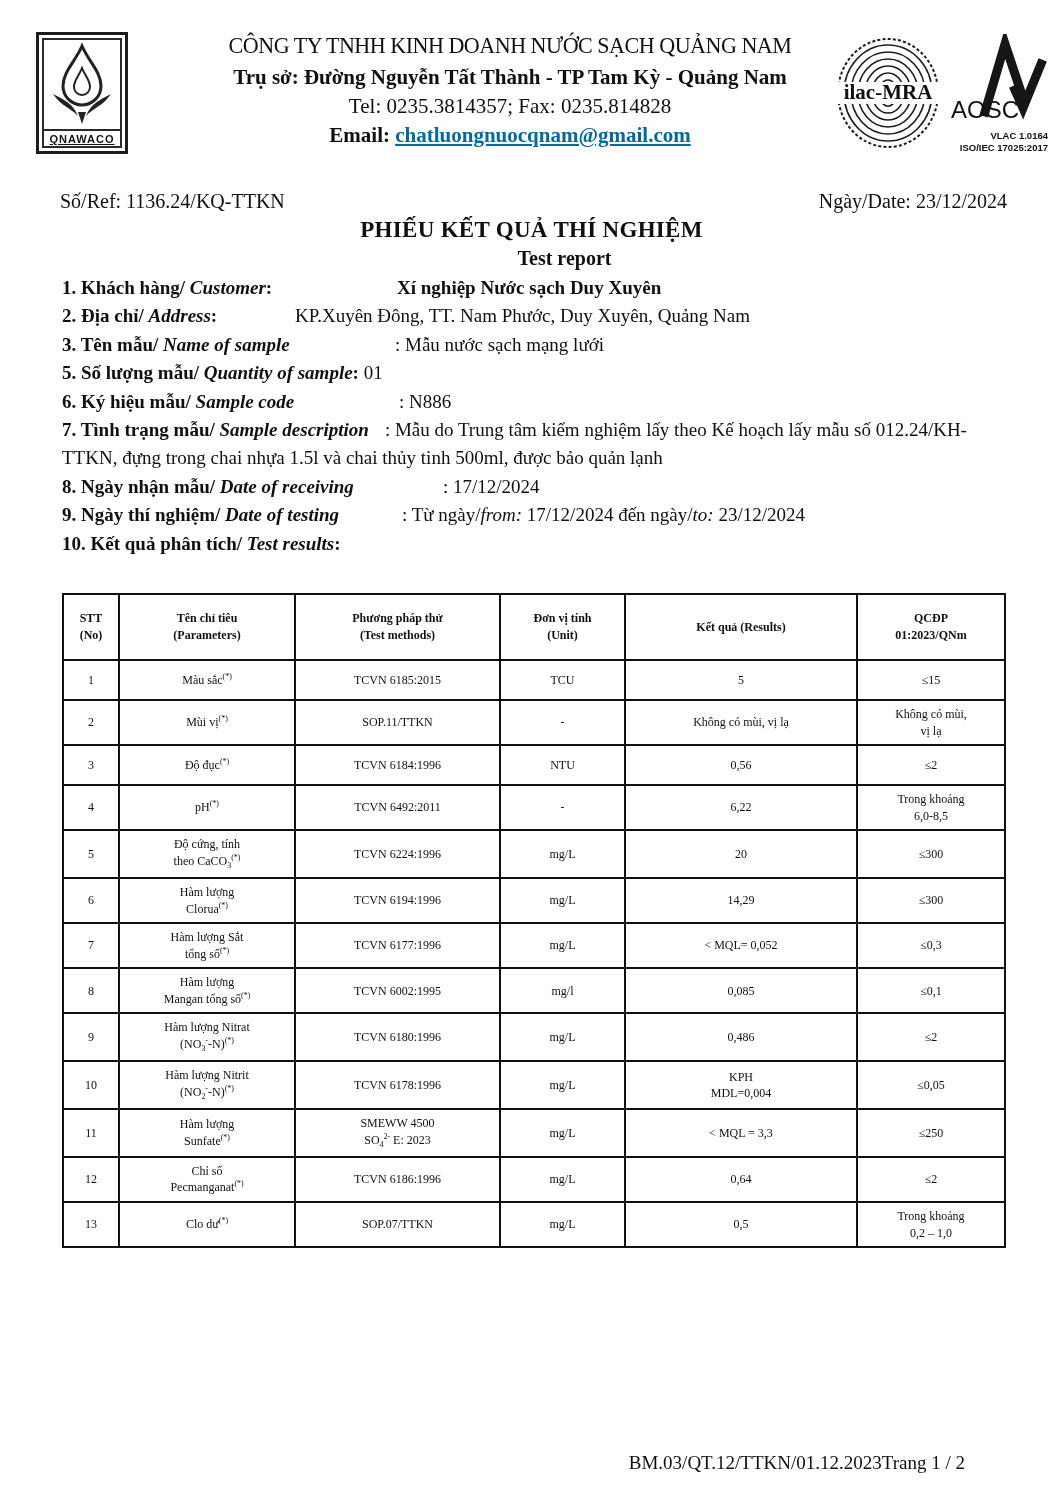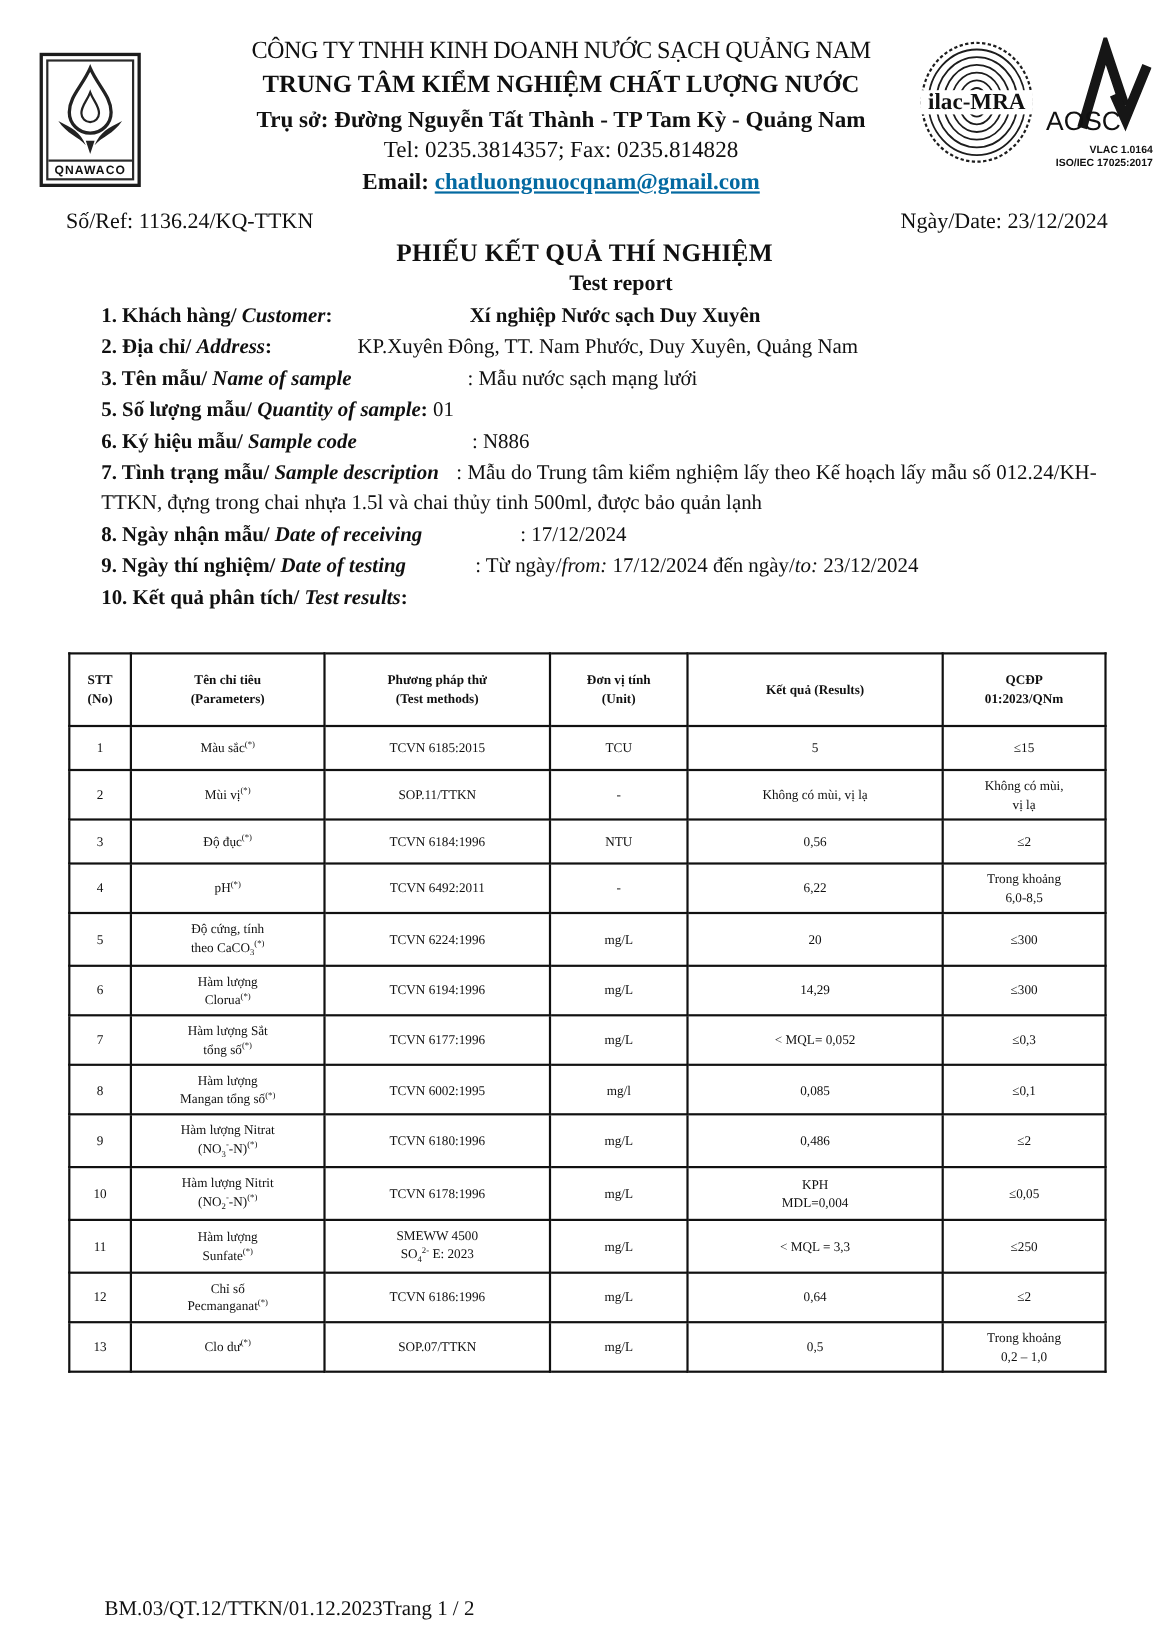--- a/index.html
+++ b/index.html
@@ -6,22 +6,22 @@
   .page {
     position:relative; width:1063px; height:1500px; margin:0 auto;
     background:#ffffff; color:#101010;
     font-family:"Liberation Serif","DejaVu Serif",serif;
     overflow:hidden;
   }
 
   
   .letterhead { position:absolute; top:0; left:0; width:100%; height:185px; }
   .logo-box {
-    position:absolute; left:36px; top:48px; width:92px; height:122px;
-    border:3px solid #1c1c1c; padding:3px; box-sizing:border-box;
+    position:absolute; left:36px; top:32px; width:92px; height:122px;
+    border:3px solid #1c1c1c; padding:3px; box-sizing:border-box;text-decoration:underline;
   }
   .logo-inner {
     border:2px solid #2a2a2a; width:100%; height:100%; box-sizing:border-box;
     display:flex; flex-direction:column; align-items:stretch;
   }
   .logo-art { flex:1 1 auto; display:flex; align-items:center; justify-content:center; }
   .logo-name {
     border-top:2px solid #2a2a2a; font-size:11px; font-weight:bold;
     text-align:center; letter-spacing:1px; padding:2px 0 1px;
     font-family:"Liberation Sans",sans-serif;
@@ -41,21 +41,21 @@
   
   .ref-row {
     position:absolute; top:190px; left:60px; right:56px;
     display:flex; justify-content:space-between; font-size:20px;
   }
   .doc-title { position:absolute; top:217px; left:0; width:100%; text-align:center; font-size:23px; font-weight:bold; letter-spacing:0.3px; }
   .doc-subtitle { position:absolute; top:247px; left:0; width:100%; text-align:center; font-size:20px; font-weight:bold;padding-left:33px; }
 
   
   .info { position:absolute; top:274px; left:62px; width:948px; font-size:19px; }
-  .info-item { line-height:28.4px;margin-left:30px; }
+  .info-item { line-height:28.4px; }
   .lab { font-weight:bold; }
   .lab.block { display:inline-block; }
   .en { font-style:italic; }
   .w335{min-width:335px} .w233{min-width:233px} .w333{min-width:333px}
   .w337{min-width:337px} .w381{min-width:381px} .w340{min-width:340px}
   .val-bold { font-weight:bold; }
   .gap16 { display:inline-block; width:16px; }
 
   
   .results-table {
@@ -67,21 +67,21 @@
     padding:5px 4px; line-height:1.38; overflow:hidden;
   }
   .results-table th { font-weight:bold; height:54px; }
   .results-table tr { height:40px; }
   .results-table sup { font-size:66%; }
   .results-table sub { font-size:66%; }
 
   
   .footer-row {
     position:absolute; top:1452px; left:95px; right:98px;
-    display:flex; justify-content:flex-start; font-size:19px;
+    display:flex; justify-content:flex-end; font-size:19px;
   }
 </style>
 </head>
 <body>
 
 <div class="page">
 
   <div class="letterhead">
 
     <div class="logo-box">
@@ -94,21 +94,20 @@
             <path d="M64 52 C 56 64, 46 66, 39 74 C 44 62, 52 58, 64 52 Z" fill="#222"></path>
             <path d="M31 70 L35 82 L39 70 Z" fill="#222"></path>
           </svg>
         </div>
         <div class="logo-name">QNAWACO</div>
       </div>
     </div>
 
     <div class="head-center">
       <div class="hc1">CÔNG TY TNHH KINH DOANH NƯỚC SẠCH QUẢNG NAM</div>
-      <div class="hc2">TRUNG TÂM KIỂM NGHIỆM CHẤT LƯỢNG NƯỚC</div>
       <div class="hc3">Trụ sở: Đường Nguyễn Tất Thành - TP Tam Kỳ -  Quảng Nam</div>
       <div class="hc4">Tel: 0235.3814357; Fax: 0235.814828</div>
       <div class="hc5">
         <span>Email:</span>
         <a href="#" class="email-link">chatluongnuocqnam@gmail.com</a>
       </div>
     </div>
 
     <div class="head-right">
       <div class="ilac-wrap">

